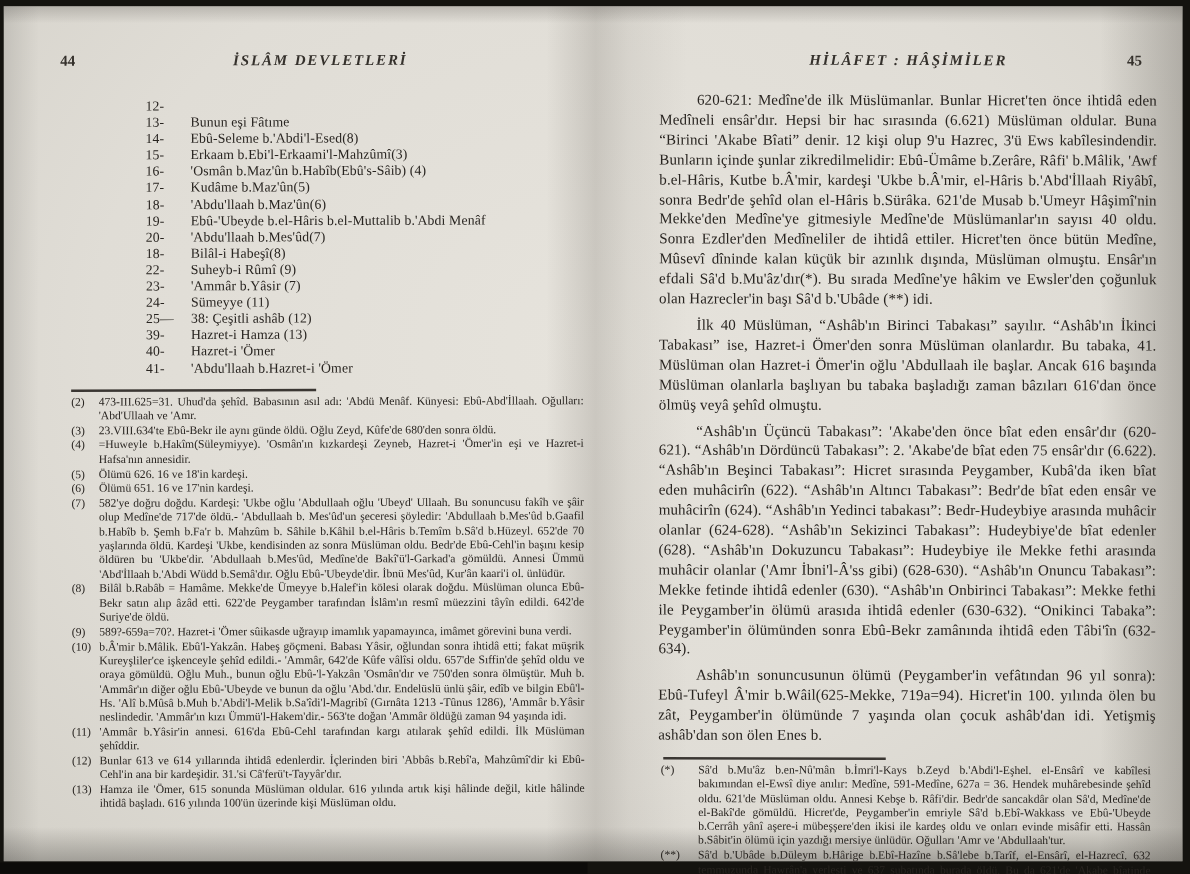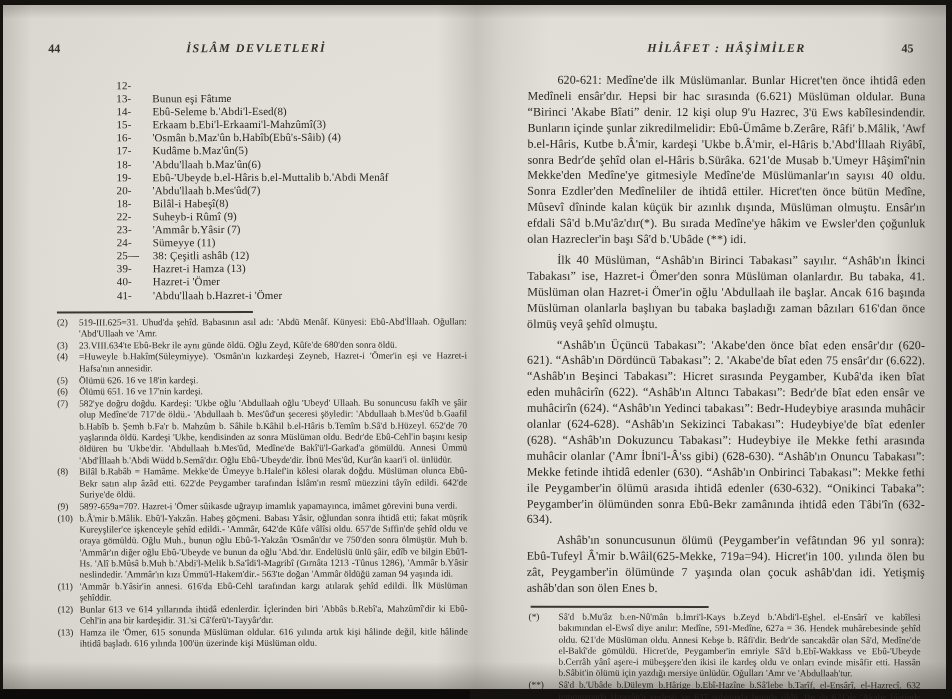--- a/index.html
+++ b/index.html
@@ -154,21 +154,21 @@
           <span class="companion-text">'Abdu'llaah b.Hazret-i 'Ömer</span>
         </div>
       </div>
 
     <hr class="fn-sep">
 
     <div class="footnotes">
 
         <div class="fn-row">
           <span class="fn-label">(2)</span>
-          <span class="fn-text">519-III.625=31. Uhud'da şehîd. Babasının asıl adı: 'Abdü Menâf. Künyesi: Ebû-Abd'İllaah. Oğulları: 'Abd'Ullaah ve 'Amr.</span>
+          <span class="fn-text">473-III.625=31. Uhud'da şehîd. Babasının asıl adı: 'Abdü Menâf. Künyesi: Ebû-Abd'İllaah. Oğulları: 'Abd'Ullaah ve 'Amr.</span>
         </div>
 
         <div class="fn-row">
           <span class="fn-label">(3)</span>
           <span class="fn-text">23.VIII.634'te Ebû-Bekr ile aynı günde öldü. Oğlu Zeyd, Kûfe'de 680'den sonra öldü.</span>
         </div>
 
         <div class="fn-row">
           <span class="fn-label">(4)</span>
           <span class="fn-text">=Huweyle b.Hakîm(Süleymiyye). 'Osmân'ın kızkardeşi Zeyneb, Hazret-i 'Ömer'in eşi ve Hazret-i Hafsa'nın annesidir.</span>

